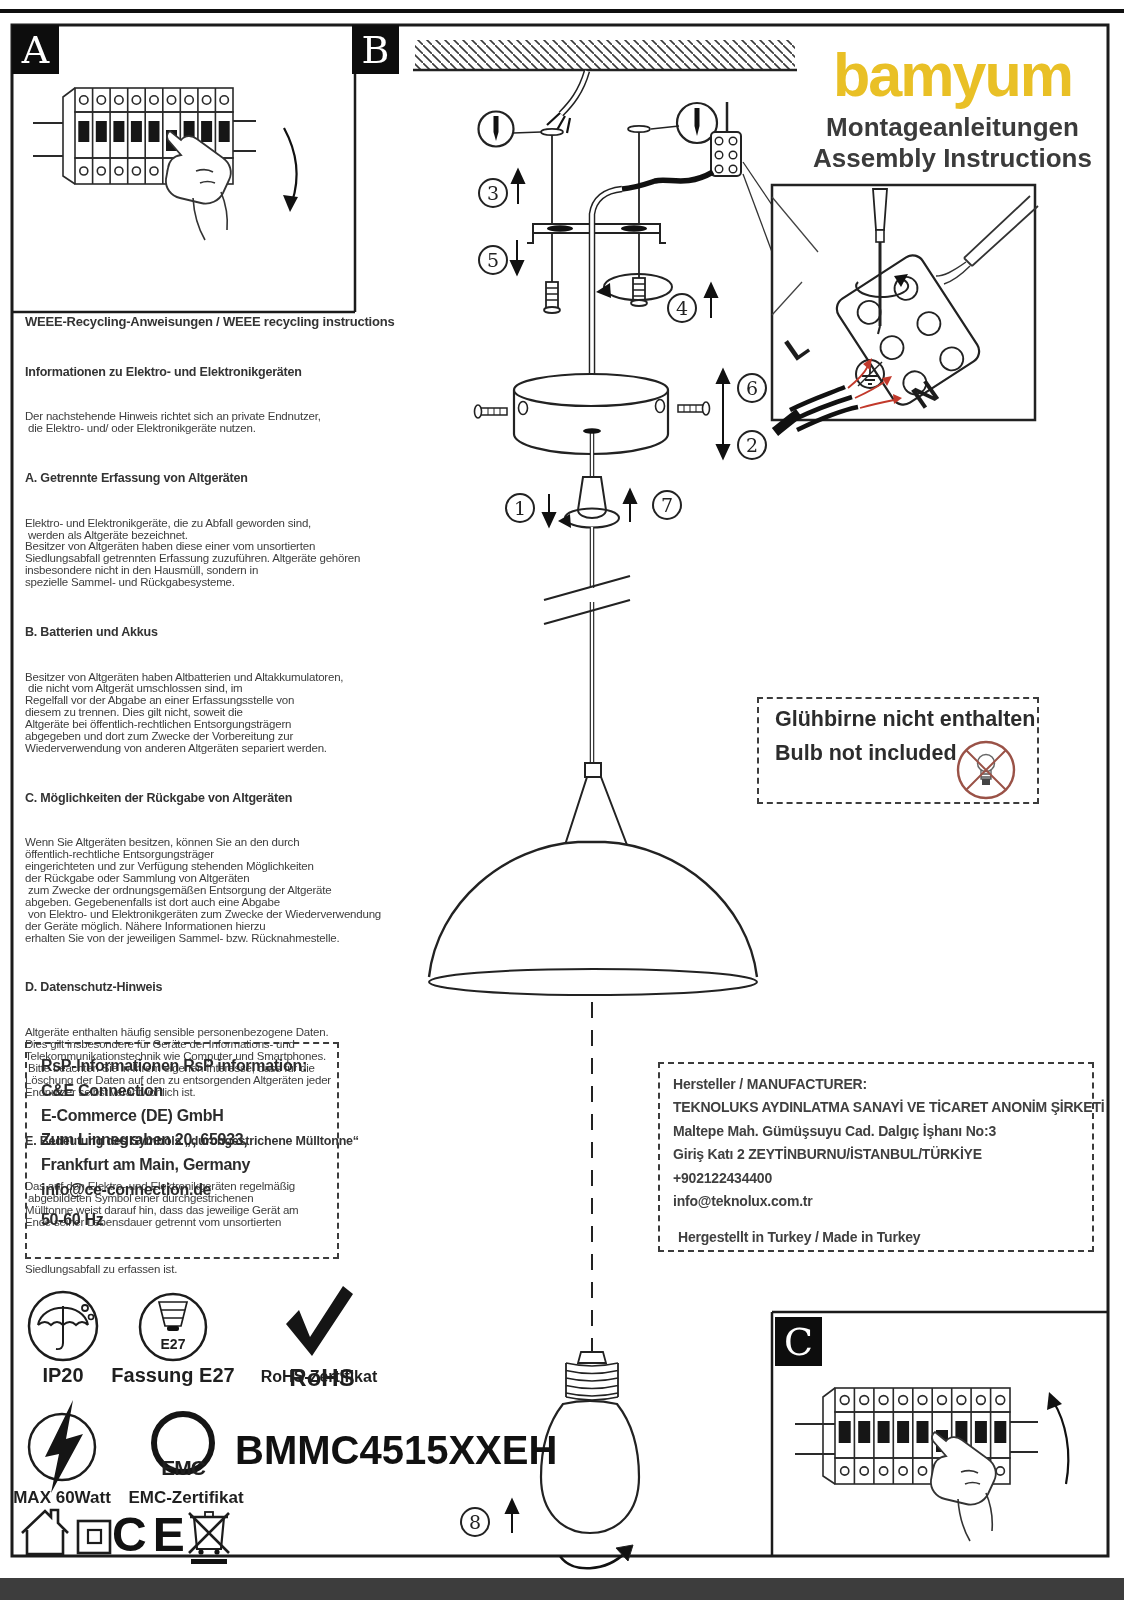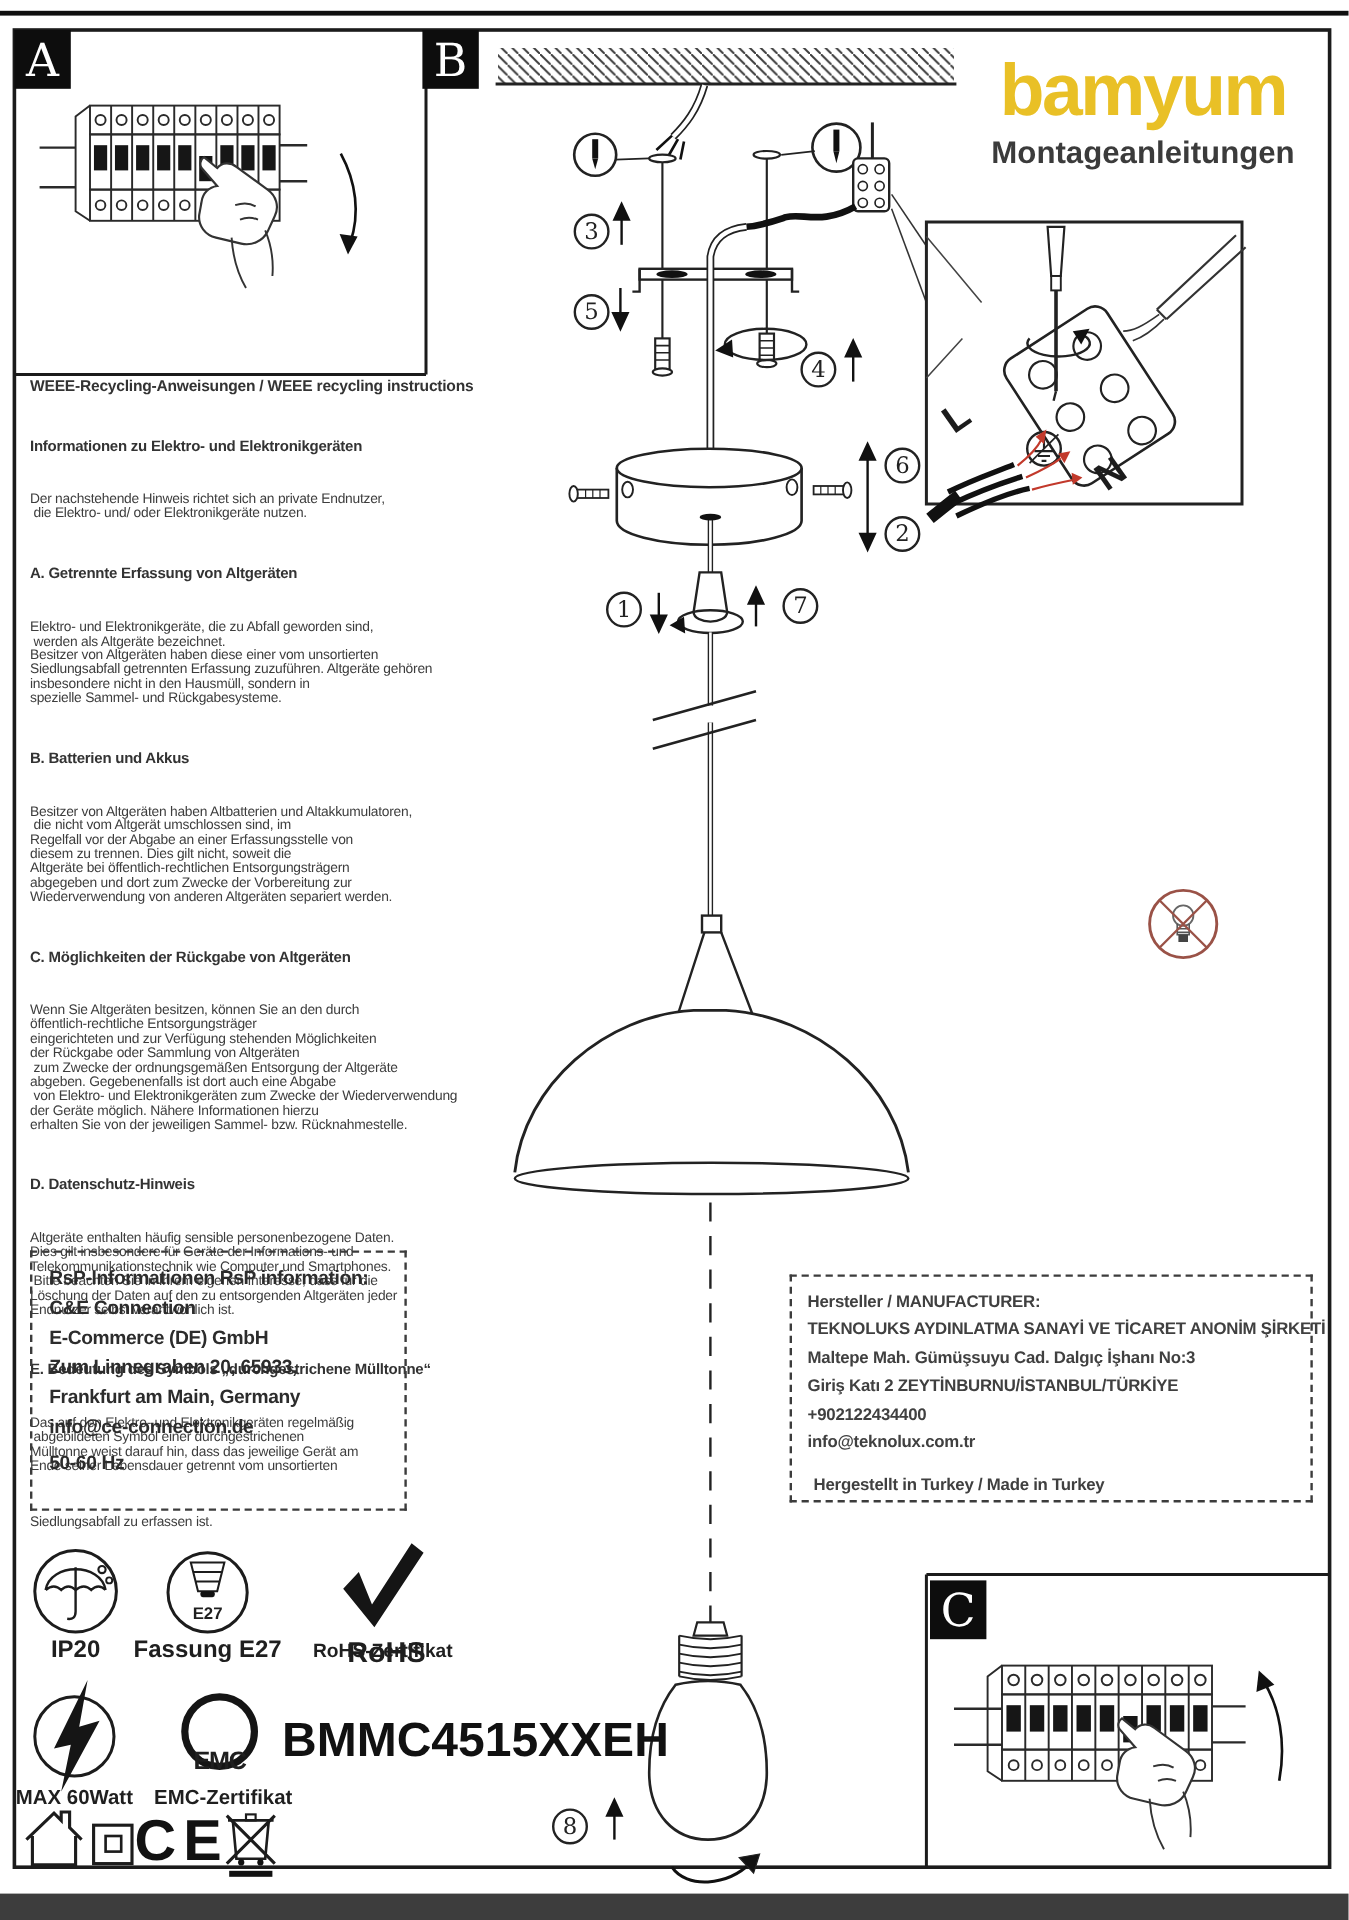--- a/index.html
+++ b/index.html
@@ -375,20 +375,21 @@
     <polygon points="1049,1392 1047,1410 1062,1404" fill="#111"></polygon>
   </g>
 </svg>
 
 <div class="seclbl" style="left:12px;top:25px;">A</div>
 <div class="seclbl" style="left:352px;top:25px;">B</div>
 <div class="seclbl" style="left:775px;top:1317px;">C</div>
 
 <div class="brand">bamyum</div>
 <div class="sub" style="top:112px;">Montageanleitungen</div>
+<div class="sub" style="top:143px;">Assembly Instructions</div>
 
 <div class="weee">
   <div class="w-title">WEEE-Recycling-Anweisungen / WEEE recycling instructions</div>
   <div class="w-h">Informationen zu Elektro- und Elektronikgeräten</div>
   <div class="w-p">Der nachstehende Hinweis richtet sich an private Endnutzer,
  die Elektro- und/ oder Elektronikgeräte nutzen.</div>
   <div class="w-h">A. Getrennte Erfassung von Altgeräten</div>
   <div class="w-p">Elektro- und Elektronikgeräte, die zu Abfall geworden sind,
  werden als Altgeräte bezeichnet.
 Besitzer von Altgeräten haben diese einer vom unsortierten
@@ -421,20 +422,24 @@
 Löschung der Daten auf den zu entsorgenden Altgeräten jeder
 Endnutzer selbst verantwortlich ist.</div>
   <div class="w-h">E. Bedeutung des Symbols „durchgestrichene Mülltonne“</div>
   <div class="w-p">Das auf den Elektro- und Elektronikgeräten regelmäßig
  abgebildeten Symbol einer durchgestrichenen
 Mülltonne weist darauf hin, dass das jeweilige Gerät am
 Ende seiner Lebensdauer getrennt vom unsortierten</div>
   <div class="w-p">Siedlungsabfall zu erfassen ist.</div>
 </div>
 
+<div class="dashedbox bulbbox">
+  <div style="top:8px;">Glühbirne nicht enthalten</div>
+  <div style="top:42px;">Bulb not included</div>
+</div>
 
 <div class="dashedbox rspbox">
   <div class="ln">RsP-Informationen RsP information:</div>
   <div class="ln">C&amp;E Connection</div>
   <div class="ln">E-Commerce (DE) GmbH</div>
   <div class="ln">Zum Linnegraben 20, 65933,</div>
   <div class="ln">Frankfurt am Main, Germany</div>
   <div class="ln">info@ce-connection.de</div>
   <div class="ln gap">50-60 Hz</div>
 </div>

